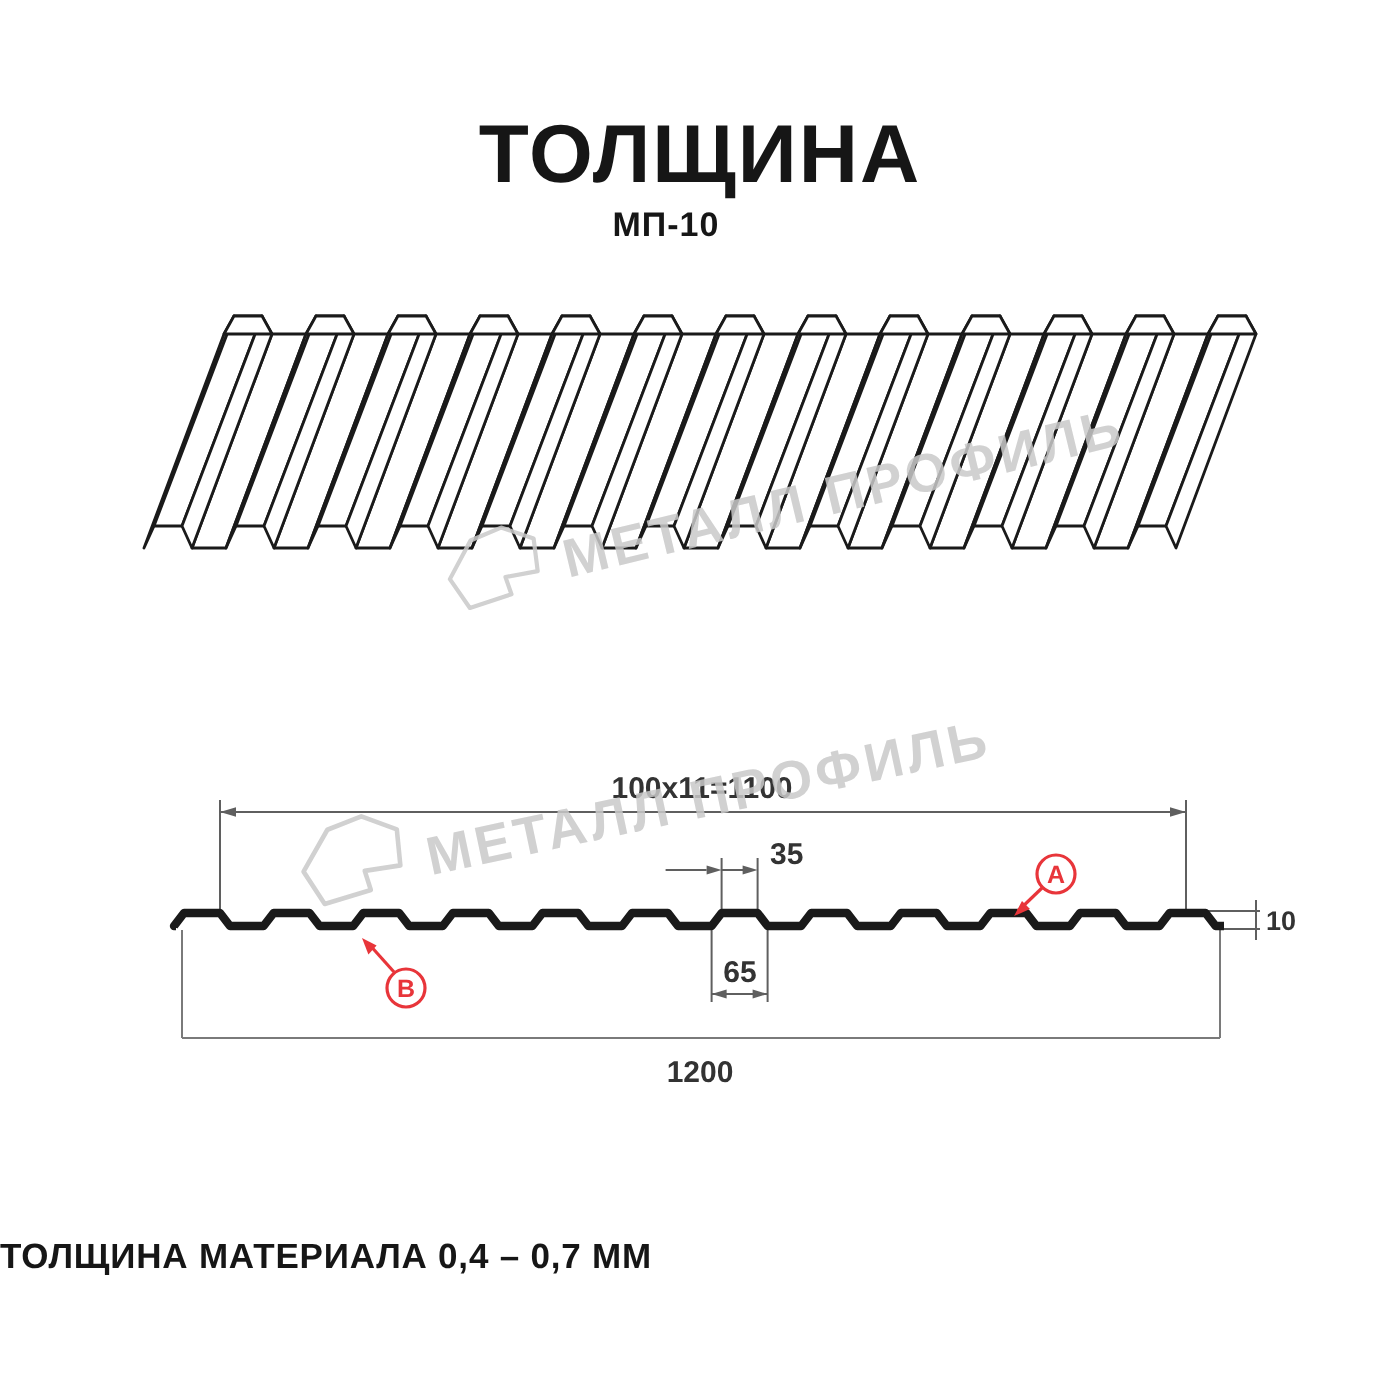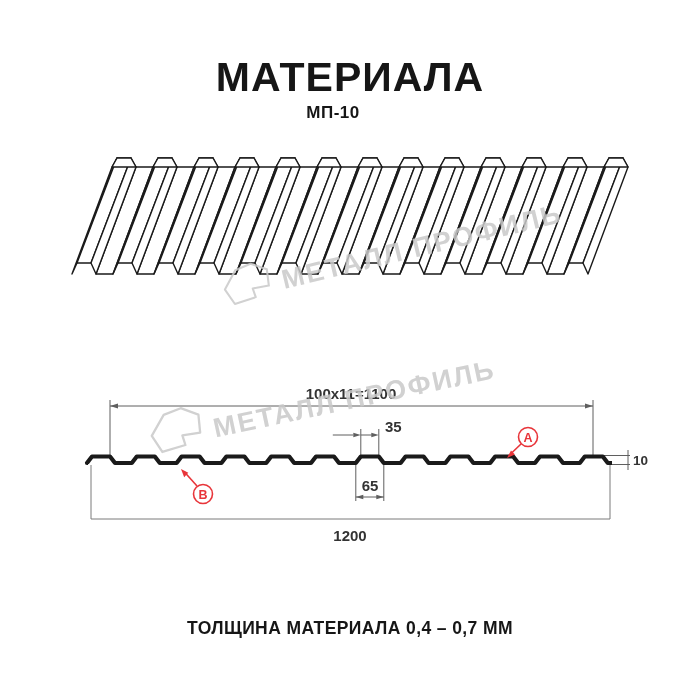--- a/index.html
+++ b/index.html
@@ -2,21 +2,21 @@
 <html><head>
 <meta charset="utf-8">
 <style>
   html,body{margin:0;padding:0;background:#fff;}
   .page{position:relative;width:700px;height:700px;background:#fff;overflow:hidden;
         font-family:"Liberation Sans",sans-serif;}
   .title{position:absolute;top:54px;left:0;width:700px;margin:0;text-align:center;
          font-size:41px;font-weight:700;letter-spacing:1px;color:var(--text,#161616);}
   .subtitle{position:absolute;top:103px;left:0;width:666px;text-align:center;
             font-size:17px;font-weight:700;letter-spacing:.5px;color:var(--text,#161616);}
-  .footer{position:absolute;top:618px;left:0;width:700px;text-align:center;
+  .footer{position:absolute;top:618px;left:0;width:700px;text-align:left;
           font-size:17.5px;font-weight:600;letter-spacing:.4px;color:var(--text,#161616);}
   #scene{position:absolute;left:0;top:0;}
   #scene polygon.face{fill:#fff;stroke:var(--line,#1a1a1a);stroke-width:1.4;stroke-linejoin:round;}
   #scene .thin{stroke:var(--dim-line,#5f5f5f);stroke-width:1;fill:none;}
   #scene .thinfill{fill:var(--dim-line,#5f5f5f);stroke:none;}
   #scene .boxline{stroke:#7a7a7a;stroke-width:1;fill:none;}
   #scene .profile{fill:none;stroke:var(--line,#141414);stroke-width:4.2;stroke-linejoin:round;}
   #scene text.dimtext{font-family:"Liberation Sans",sans-serif;font-size:15px;font-weight:600;
                       fill:var(--dim-text,#333);}
   #scene text.dimsmall{font-family:"Liberation Sans",sans-serif;font-size:13.5px;font-weight:600;
@@ -32,21 +32,21 @@
   #wm1{left:226px;top:268px;transform:rotate(-13.5deg);transform-origin:0 100%;}
   #wm2{left:153px;top:412px;transform:rotate(-12deg);transform-origin:0 100%;}
   #wm1 .wm-logo{width:52px;height:40px;}
   #wm2 .wm-logo{width:56px;height:44px;}
 </style>
 </head>
 <body>
 
 <div class="page" style="--text: #161616; --line: #1a1a1a; --dim-line: #5f5f5f; --dim-text: #333333; --red: #e8353a; --wm: #c9c9c9;">
 
-  <h1 class="title">МАТЕРИАЛА</h1>
+  <h1 class="title">ТОЛЩИНА</h1>
   <div class="subtitle">МП-10</div>
 
   <svg id="scene" width="700" height="700" viewBox="0 0 700 700">
 
     <g id="sheet3d">
         <polygon points="136,167 153,167 113,274 96,274" class="face"></polygon>
         <polygon points="177,167 194,167 154,274 137,274" class="face"></polygon>
         <polygon points="218,167 235,167 195,274 178,274" class="face"></polygon>
         <polygon points="259,167 276,167 236,274 219,274" class="face"></polygon>
         <polygon points="300,167 317,167 277,274 260,274" class="face"></polygon>

